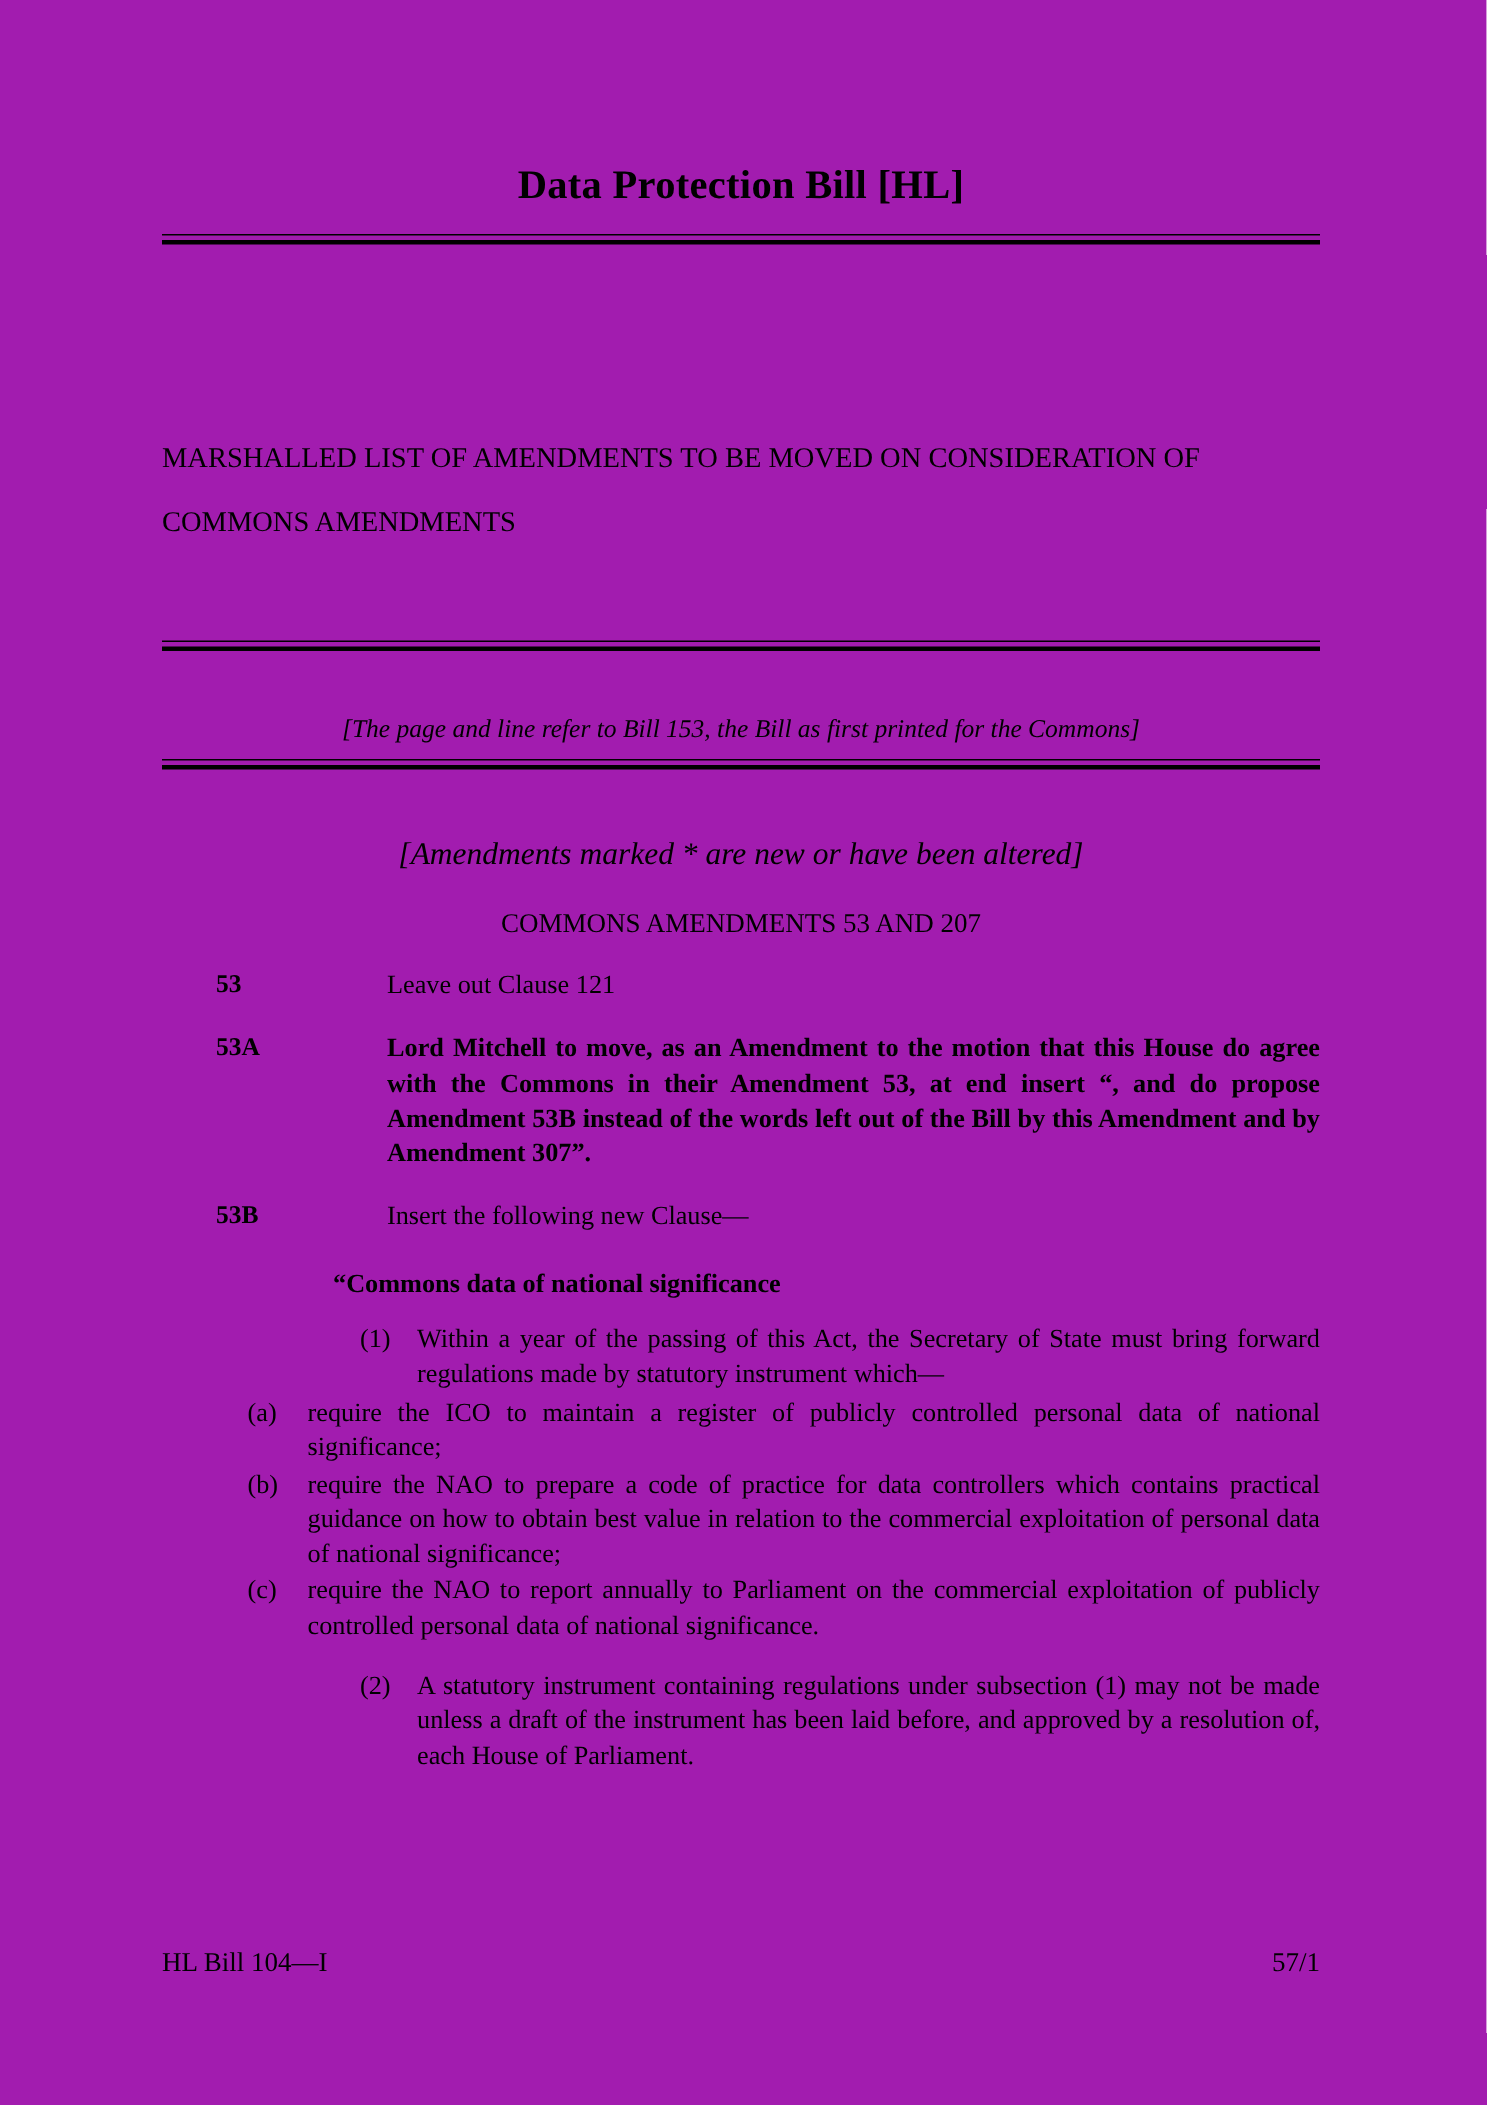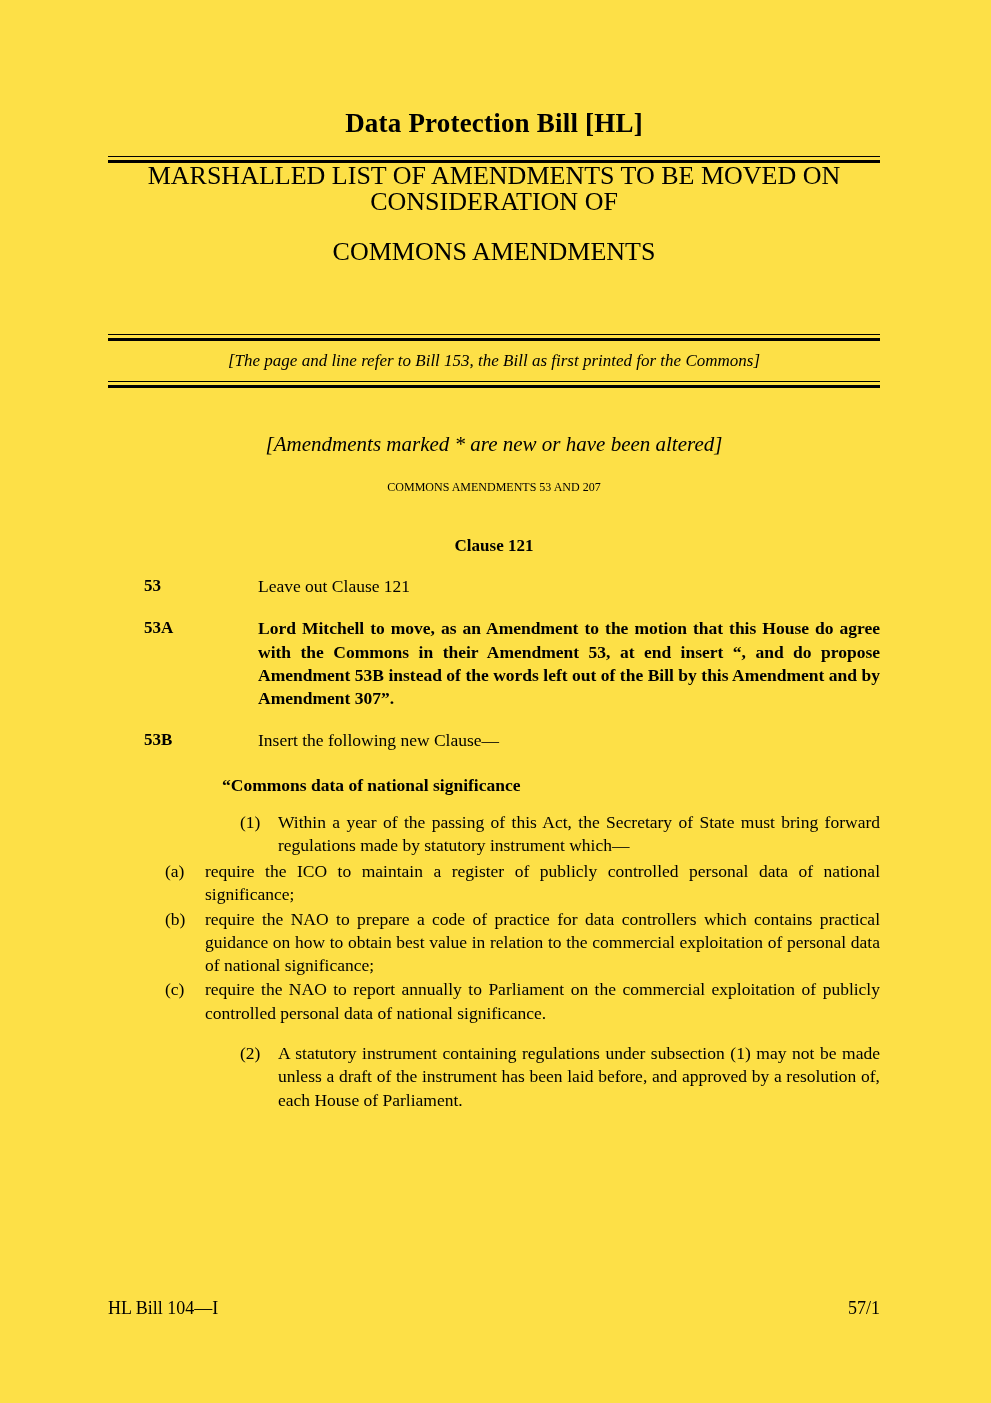--- a/index.html
+++ b/index.html
@@ -9,21 +9,21 @@
   }
   body {
     font-family: "Liberation Serif", "DejaVu Serif", serif;
     color: #000000;
   }
   .page {
     position: relative;
     width: 991px;
     height: 1403px;
     margin: 0 auto;
-    background: #fde047;
+    background: #a21caf;
     overflow: hidden;
   }
   .content {
     position: absolute;
     left: 108px;
     top: 0;
     width: 772px;
   }
 
   
@@ -49,51 +49,53 @@
     height: 3px;
     background: transparent;
   }
   .rule-double .thick {
     height: 3px;
     background: #000;
   }
 
   
   .list-heading {
-    text-align: center;
-    font-size: 26px;
+    text-align: left;
+    font-size: 19px;
     line-height: 1.0;
+    margin-top: 133px;
   }
   .list-heading .line2 {
     display: block;
     margin-top: 24px;
   }
 
   
   .note-band {
     margin-top: 69px;
   }
   .note-band .note-text {
     text-align: center;
     font-style: italic;
     font-size: 17px;
     padding: 11px 0 10px 0;
     line-height: 1.1;
+    margin-top: 32px;
   }
 
   
   .marked-note {
     text-align: center;
     font-style: italic;
     font-size: 21px;
     margin-top: 44px;
   }
   .commons-amendments {
     text-align: center;
-    font-size: 12px;
+    font-size: 18px;
     margin-top: 23px;
   }
 
   
   .clause-heading {
     text-align: center;
     font-size: 17px;
     font-weight: bold;
     margin-top: 41px;
   }
@@ -207,21 +209,20 @@
         <div class="thin"></div>
         <div class="gap"></div>
         <div class="thick"></div>
       </div>
     </div>
 
     <div class="marked-note">[Amendments marked * are new or have been altered]</div>
 
     <div class="commons-amendments">COMMONS AMENDMENTS 53 AND 207</div>
 
-    <h2 class="clause-heading">Clause 121</h2>
 
     <div class="amendment">
       <span class="num">53</span>
       <div class="body">Leave out Clause 121</div>
     </div>
 
     <div class="amendment bold">
       <span class="num">53A</span>
       <div class="body">Lord Mitchell to move, as an Amendment to the motion that this House do agree with the Commons in their Amendment 53, at end insert “, and do propose Amendment 53B instead of the words left out of the Bill by this Amendment and by Amendment 307”.</div>
     </div>

